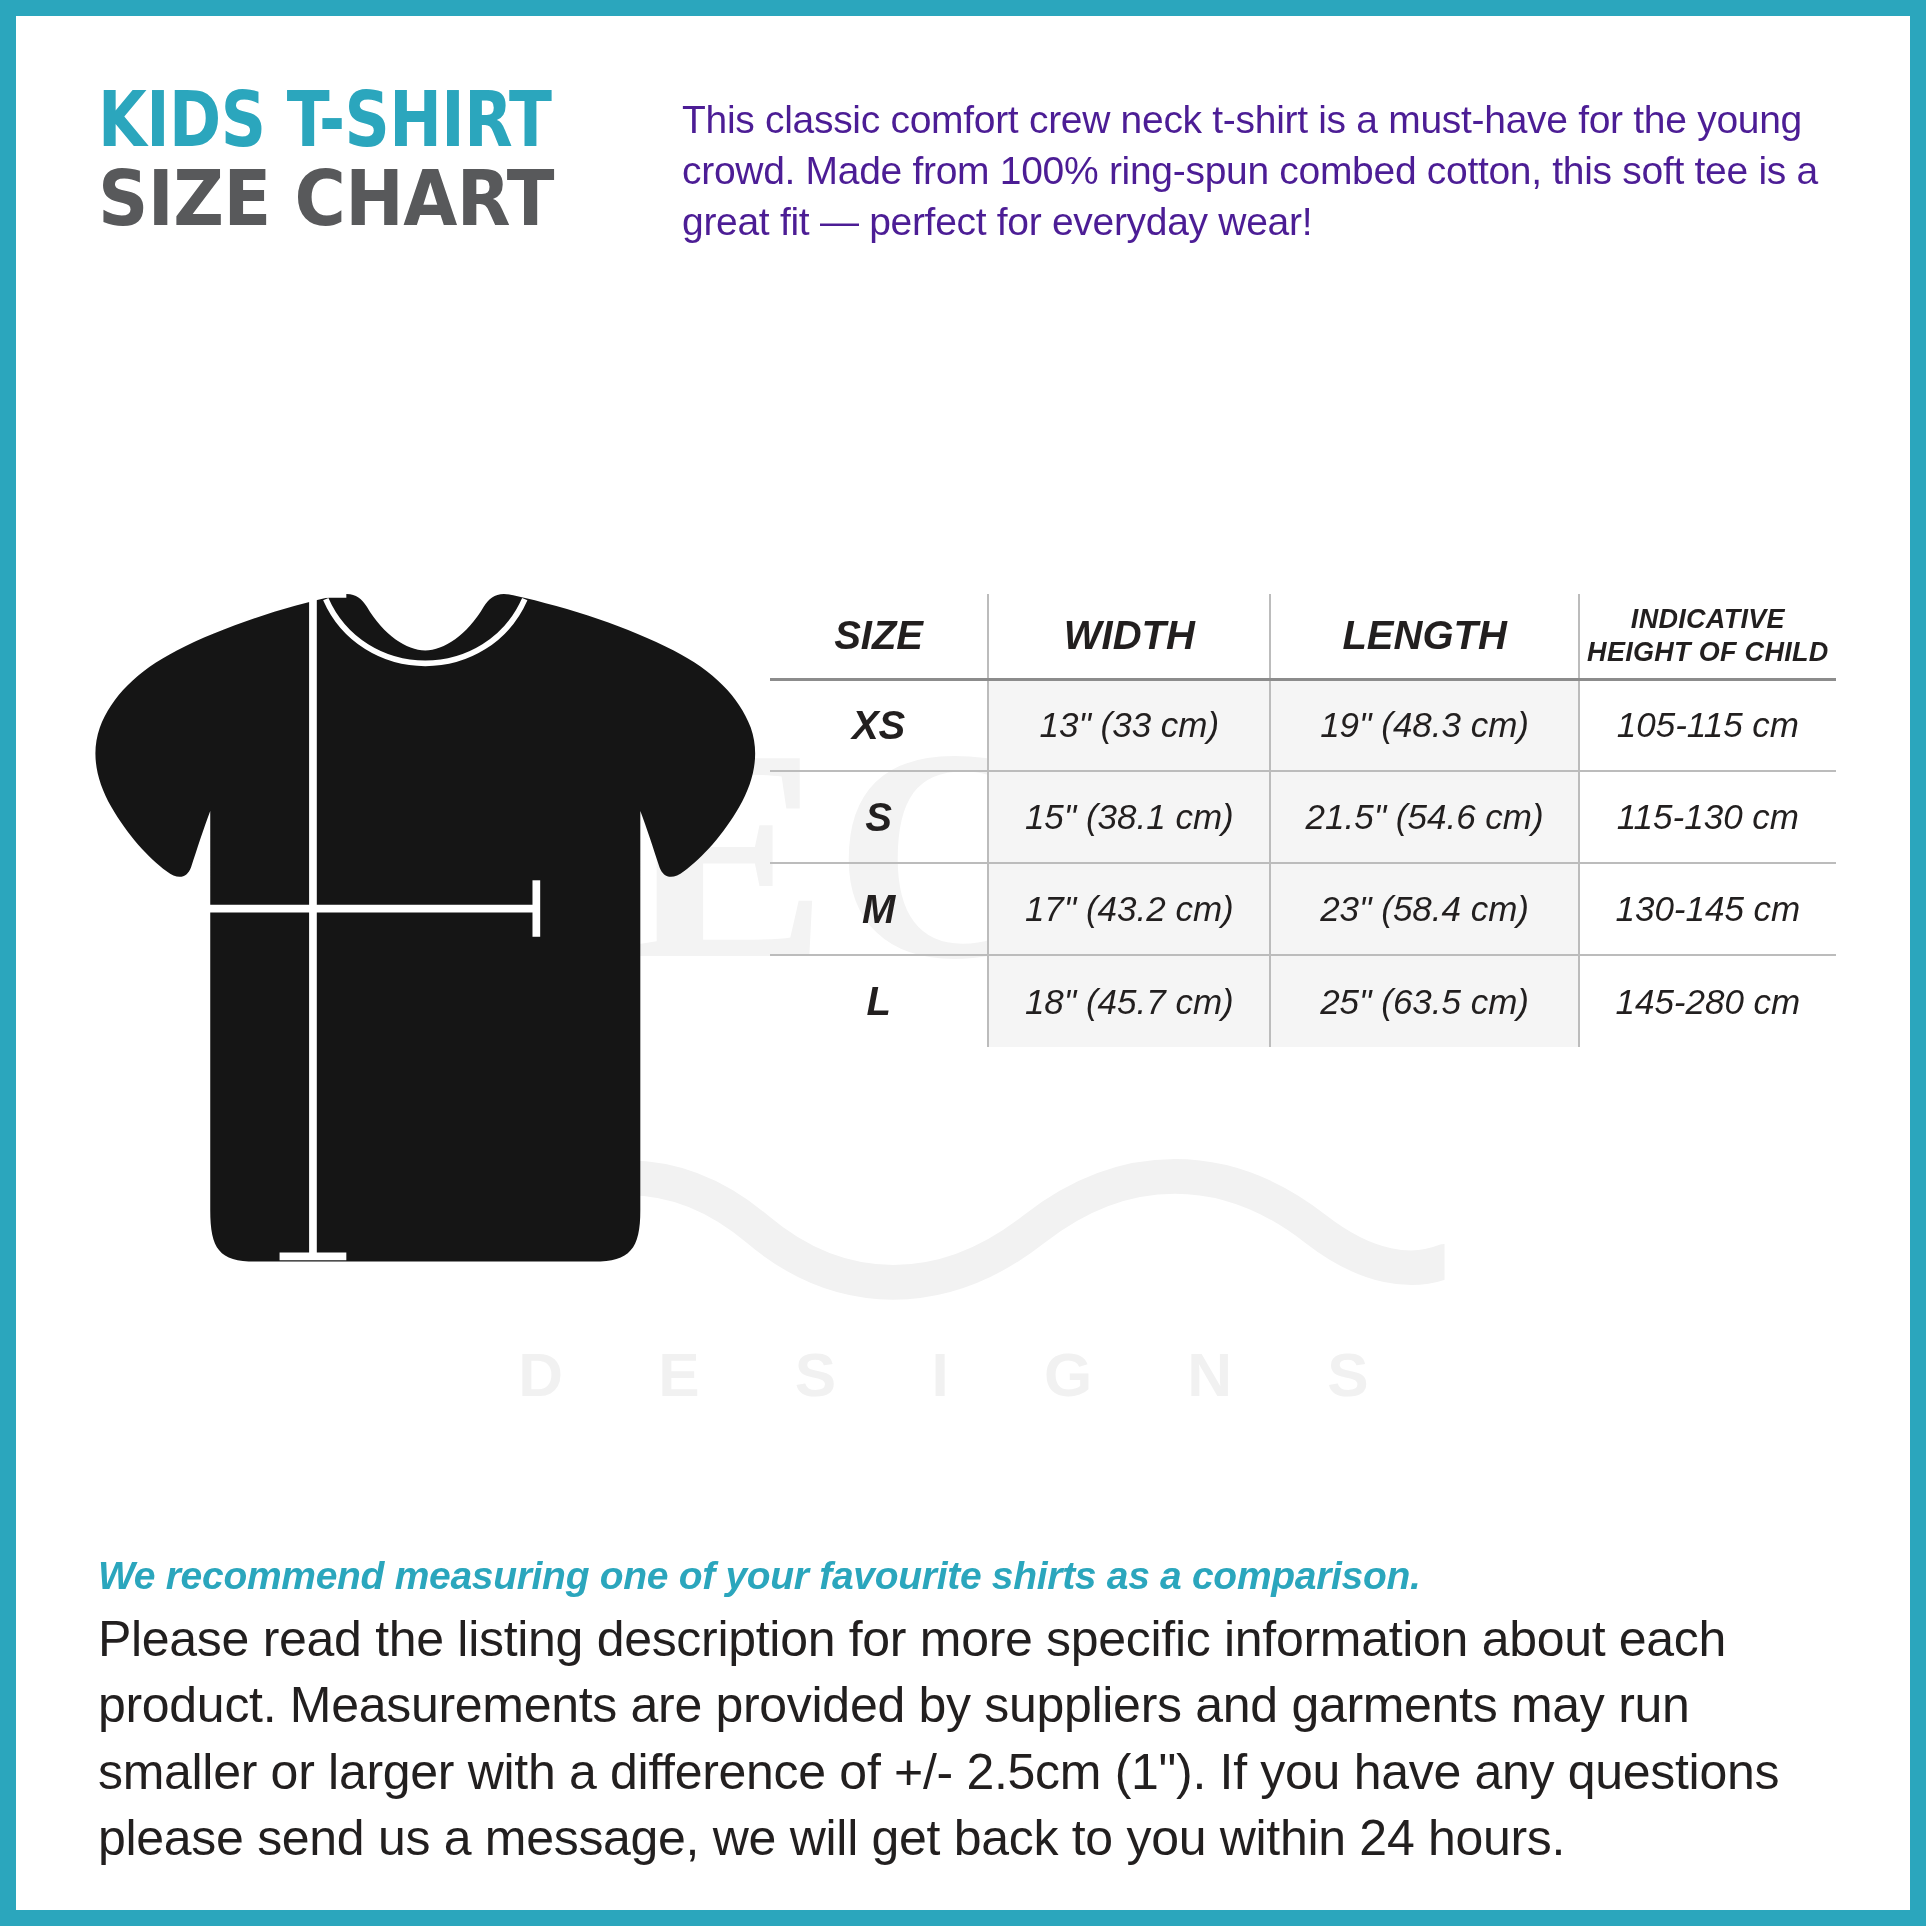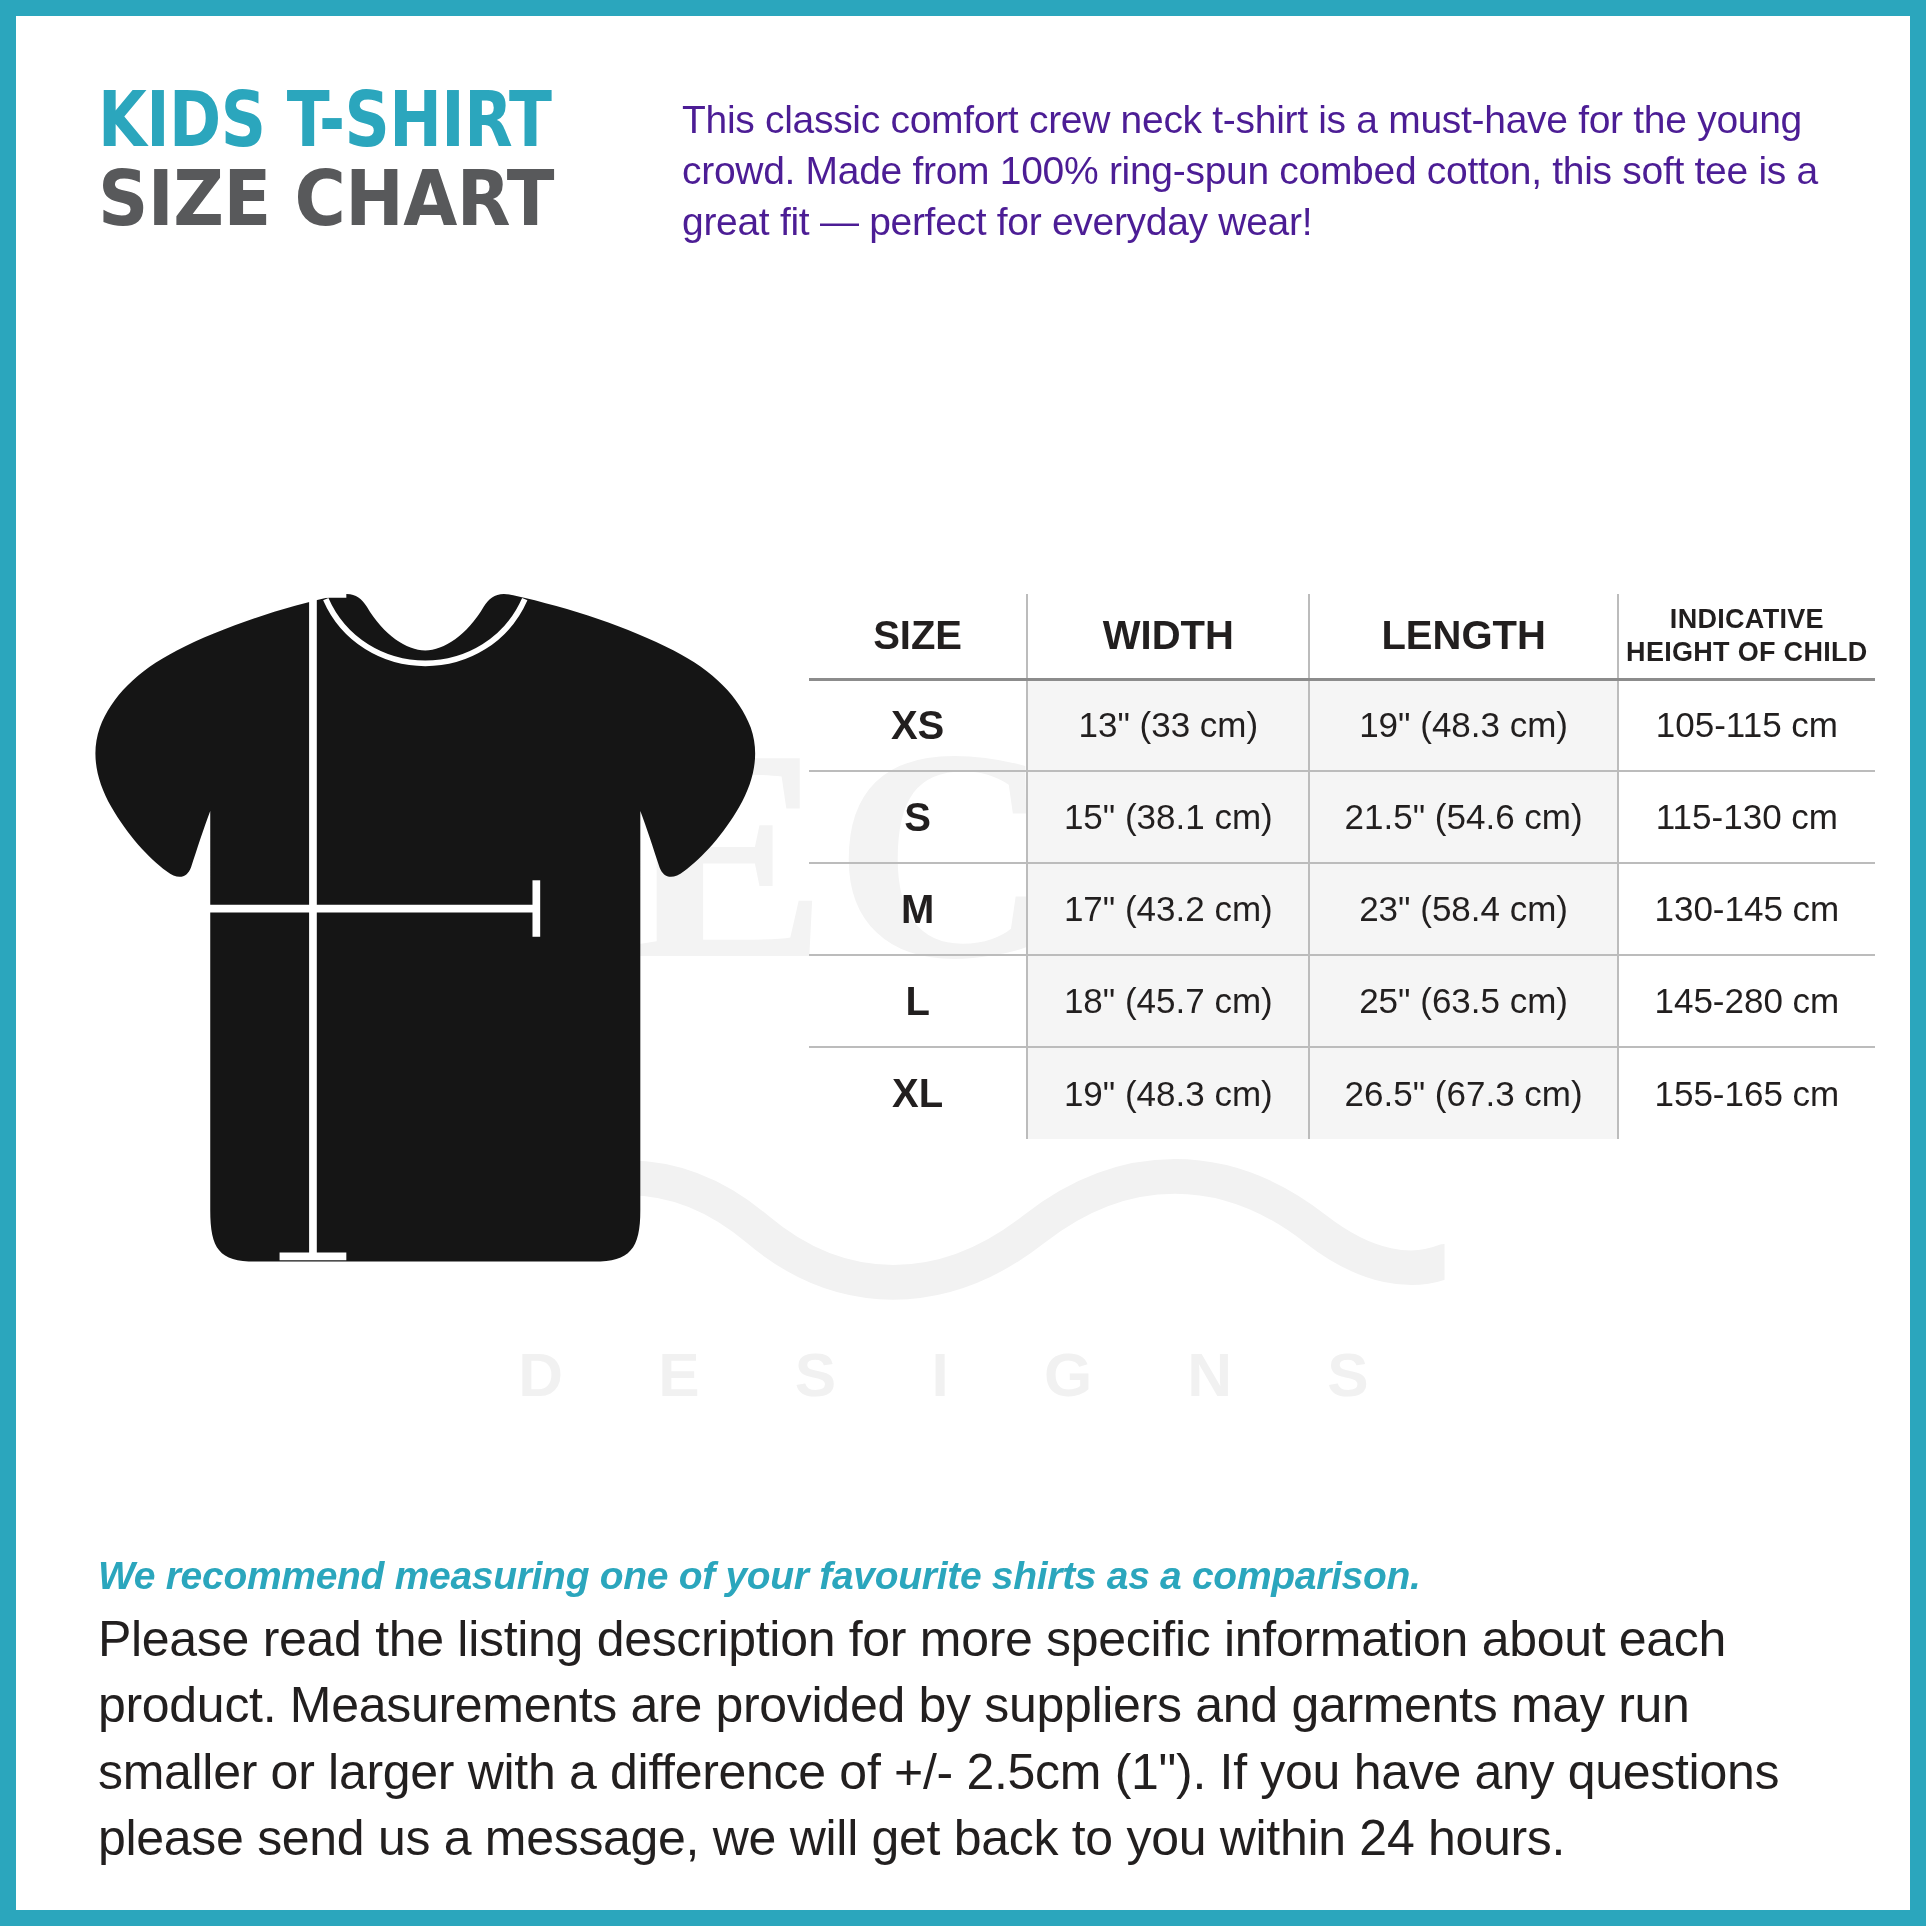--- a/index.html
+++ b/index.html
@@ -136,24 +136,25 @@
     color: #ffffff;
     font-family: "DejaVu Sans", sans-serif;
     transform: rotate(-90deg);
     transform-origin: left top;
     z-index: 3;
   }
 
   
   .table-wrap {
     position: absolute;
-    left: 793px;
+    left: 754px;
     top: 578px;
     width: 1066px;
     z-index: 2;
+    font-style: italic;
   }
   table.size-table {
     width: 100%;
     border-collapse: collapse;
     table-layout: fixed;
   }
   table.size-table col.c1 { width: 218px; }
   table.size-table col.c2 { width: 282px; }
   table.size-table col.c3 { width: 308px; }
   table.size-table col.c4 { width: 257px; }
@@ -306,26 +307,20 @@
             <td class="cell-val shade">17" (43.2 cm)</td>
             <td class="cell-val shade">23" (58.4 cm)</td>
             <td class="cell-val">130-145 cm</td>
           </tr>
           <tr>
             <td class="cell-size">L</td>
             <td class="cell-val shade">18" (45.7 cm)</td>
             <td class="cell-val shade">25" (63.5 cm)</td>
             <td class="cell-val">145-280 cm</td>
           </tr>
-          <tr>
-            <td class="cell-size">XL</td>
-            <td class="cell-val shade">19" (48.3 cm)</td>
-            <td class="cell-val shade">26.5" (67.3 cm)</td>
-            <td class="cell-val">155-165 cm</td>
-          </tr>
         </tbody>
       </table>
     </div>
 
     <div class="footer">
       <div class="footer-hl">We recommend measuring one of your favourite shirts as a comparison.</div>
       <div class="footer-body">Please read the listing description for more specific information about each product. Measurements are provided by suppliers and garments may run smaller or larger with a difference of +/- 2.5cm (1"). If you have any questions please send us a message, we will get back to you within 24 hours.</div>
     </div>
 
   </div>

